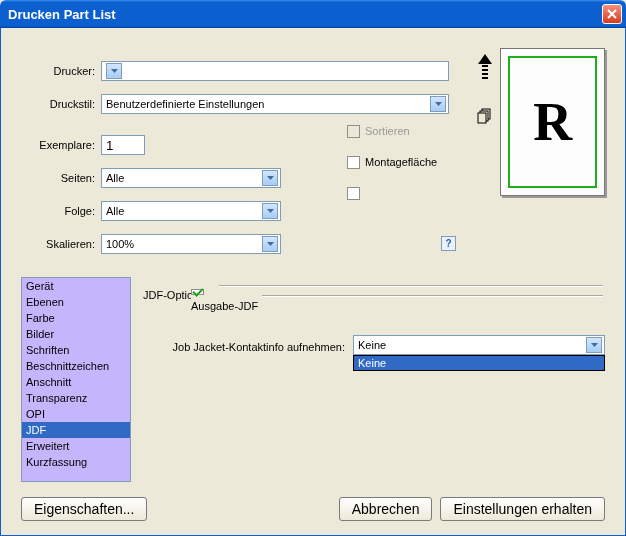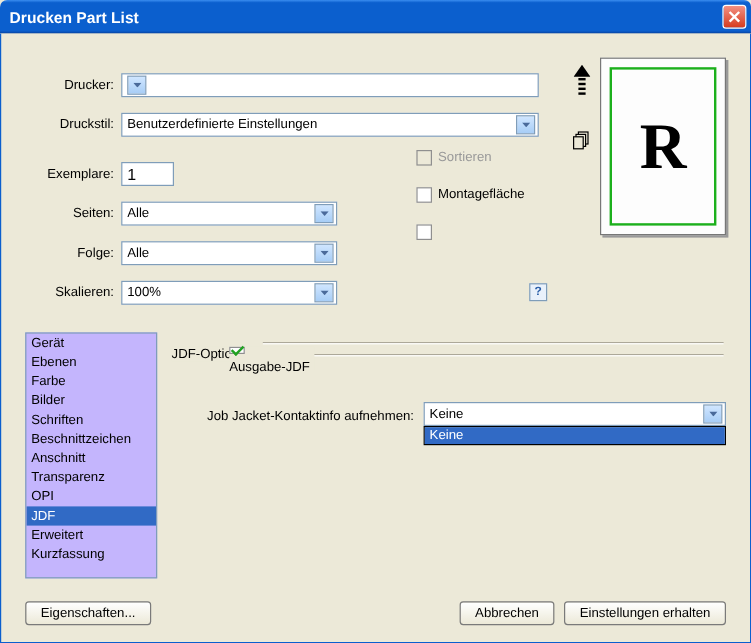--- a/index.html
+++ b/index.html
@@ -270,21 +270,21 @@
     right: 20px;
     display: flex;
     align-items: center;
   }
   .btn {
     background: linear-gradient(to bottom, #fff, #ece9d8);
     border: 1px solid #7a7a7a;
     border-radius: 3px;
     padding: 3px 12px;
     font-family: inherit;
-    font-size: 11px;
+    font-size: 14px;
     cursor: pointer;
     min-width: 70px;
   }
   .btn.default {
     box-shadow: 0 0 0 1px #3668b5 inset, 0 0 2px #6fa7ee inset;
   }
   .spacer { flex: 1; }
 </style>
 </head>
 <body>

